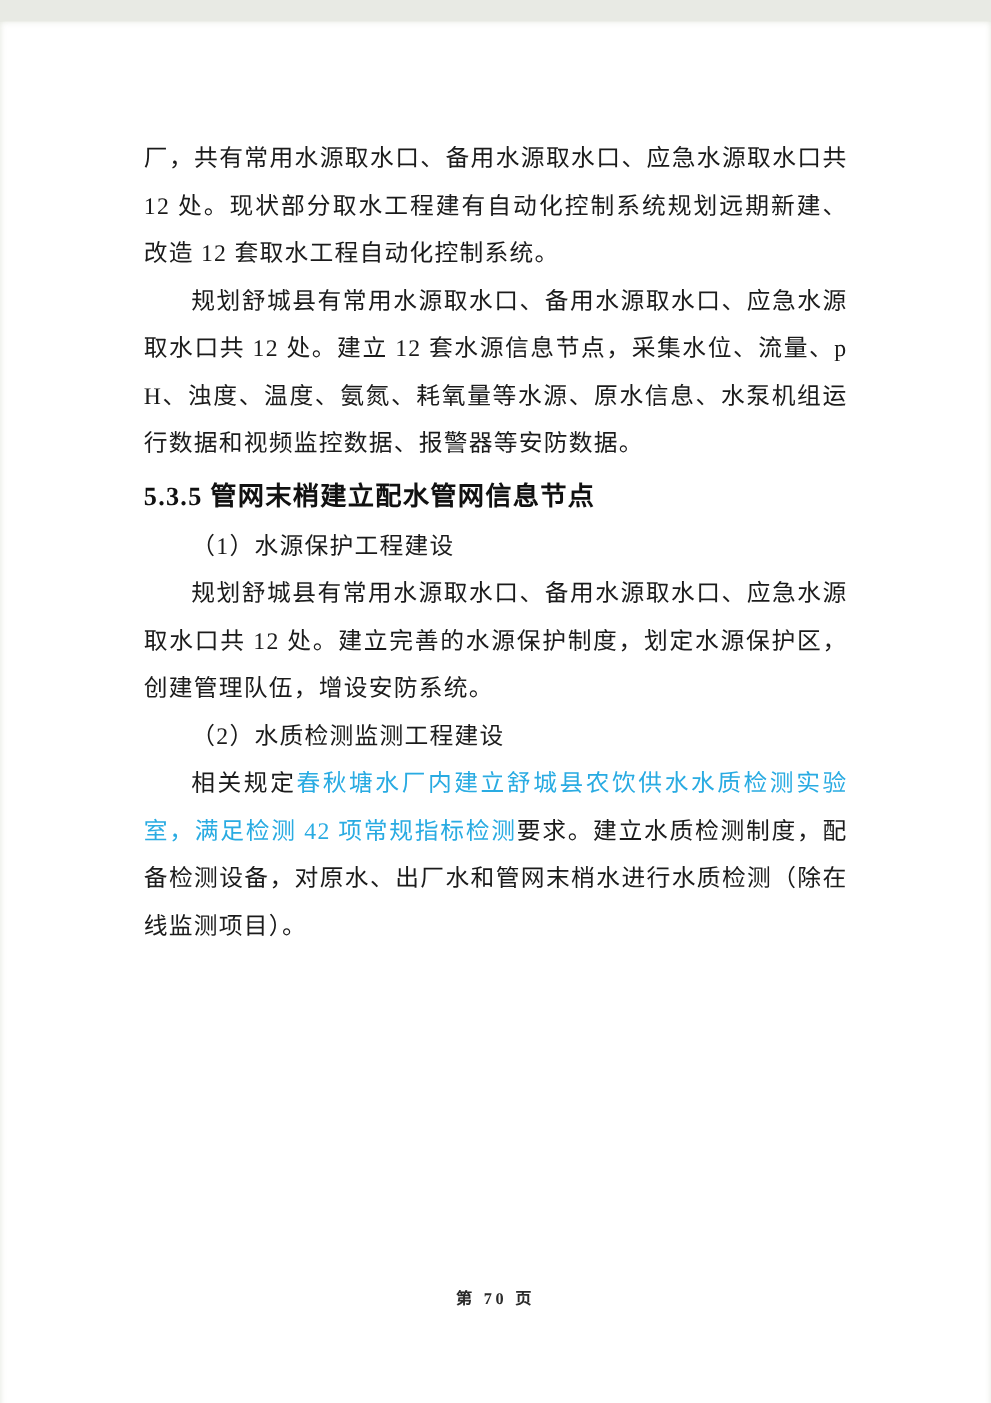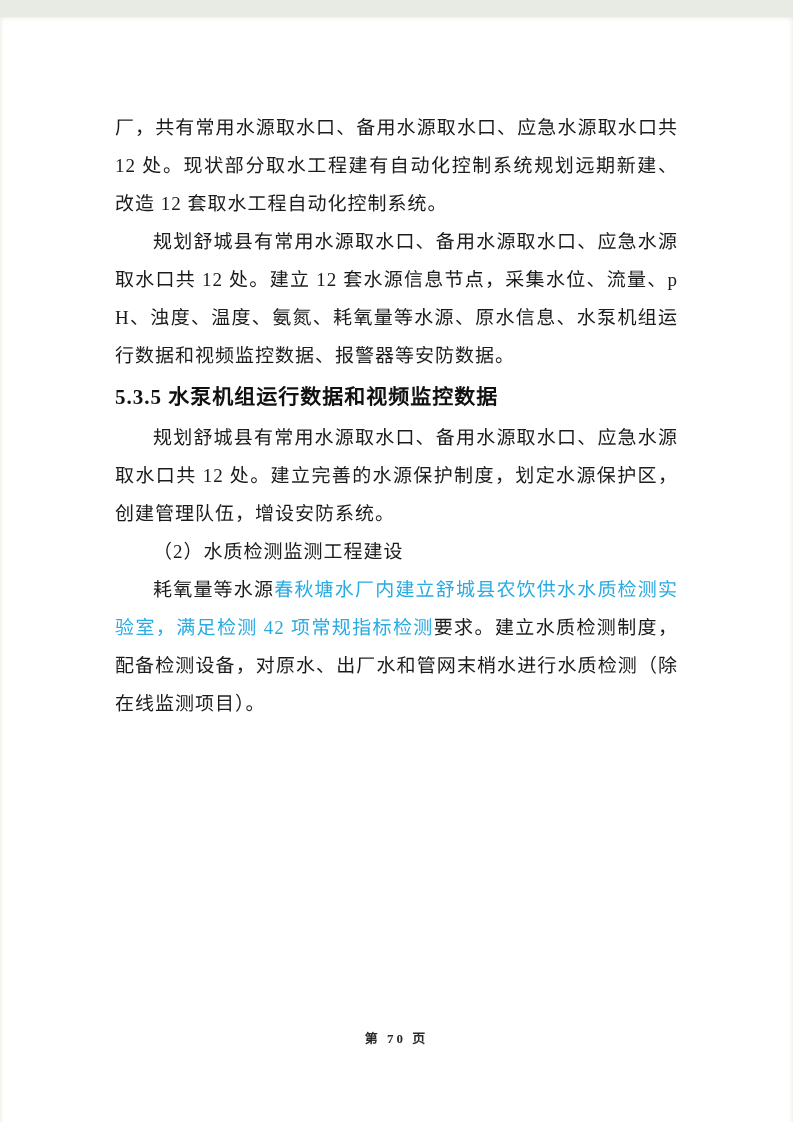--- a/index.html
+++ b/index.html
@@ -62,21 +62,22 @@
     font-weight: bold;
   }
 </style>
 </head>
 <body>
 
 <div class="page">
   <div class="content">
     <p class="body-para no-indent">厂，共有常用水源取水口、备用水源取水口、应急水源取水口共 12 处。现状部分取水工程建有自动化控制系统规划远期新建、改造 12 套取水工程自动化控制系统。</p>
     <p class="body-para">规划舒城县有常用水源取水口、备用水源取水口、应急水源取水口共 12 处。建立 12 套水源信息节点，采集水位、流量、pH、浊度、温度、氨氮、耗氧量等水源、原水信息、水泵机组运行数据和视频监控数据、报警器等安防数据。</p>
-    <h2 class="section-heading">5.3.5 水泵机组运行数据和视频监控数据</h2>
+    <h2 class="section-heading">5.3.5 管网末梢建立配水管网信息节点</h2>
+    <p class="body-para">（1）水源保护工程建设</p>
     <p class="body-para">规划舒城县有常用水源取水口、备用水源取水口、应急水源取水口共 12 处。建立完善的水源保护制度，划定水源保护区，创建管理队伍，增设安防系统。</p>
     <p class="body-para">（2）水质检测监测工程建设</p>
-    <p class="body-para"><span>耗氧量等水源</span><span class="hl">春秋塘水厂内建立舒城县农饮供水水质检测实验室，满足检测 42 项常规指标检测</span><span>要求。建立水质检测制度，配备检测设备，对原水、出厂水和管网末梢水进行水质检测（除在线监测项目）。</span></p>
+    <p class="body-para"><span>相关规定</span><span class="hl">春秋塘水厂内建立舒城县农饮供水水质检测实验室，满足检测 42 项常规指标检测</span><span>要求。建立水质检测制度，配备检测设备，对原水、出厂水和管网末梢水进行水质检测（除在线监测项目）。</span></p>
   </div>
   <div class="footer">
     <span>第 70 页</span>
   </div>
 </div>
 
 </body></html>

